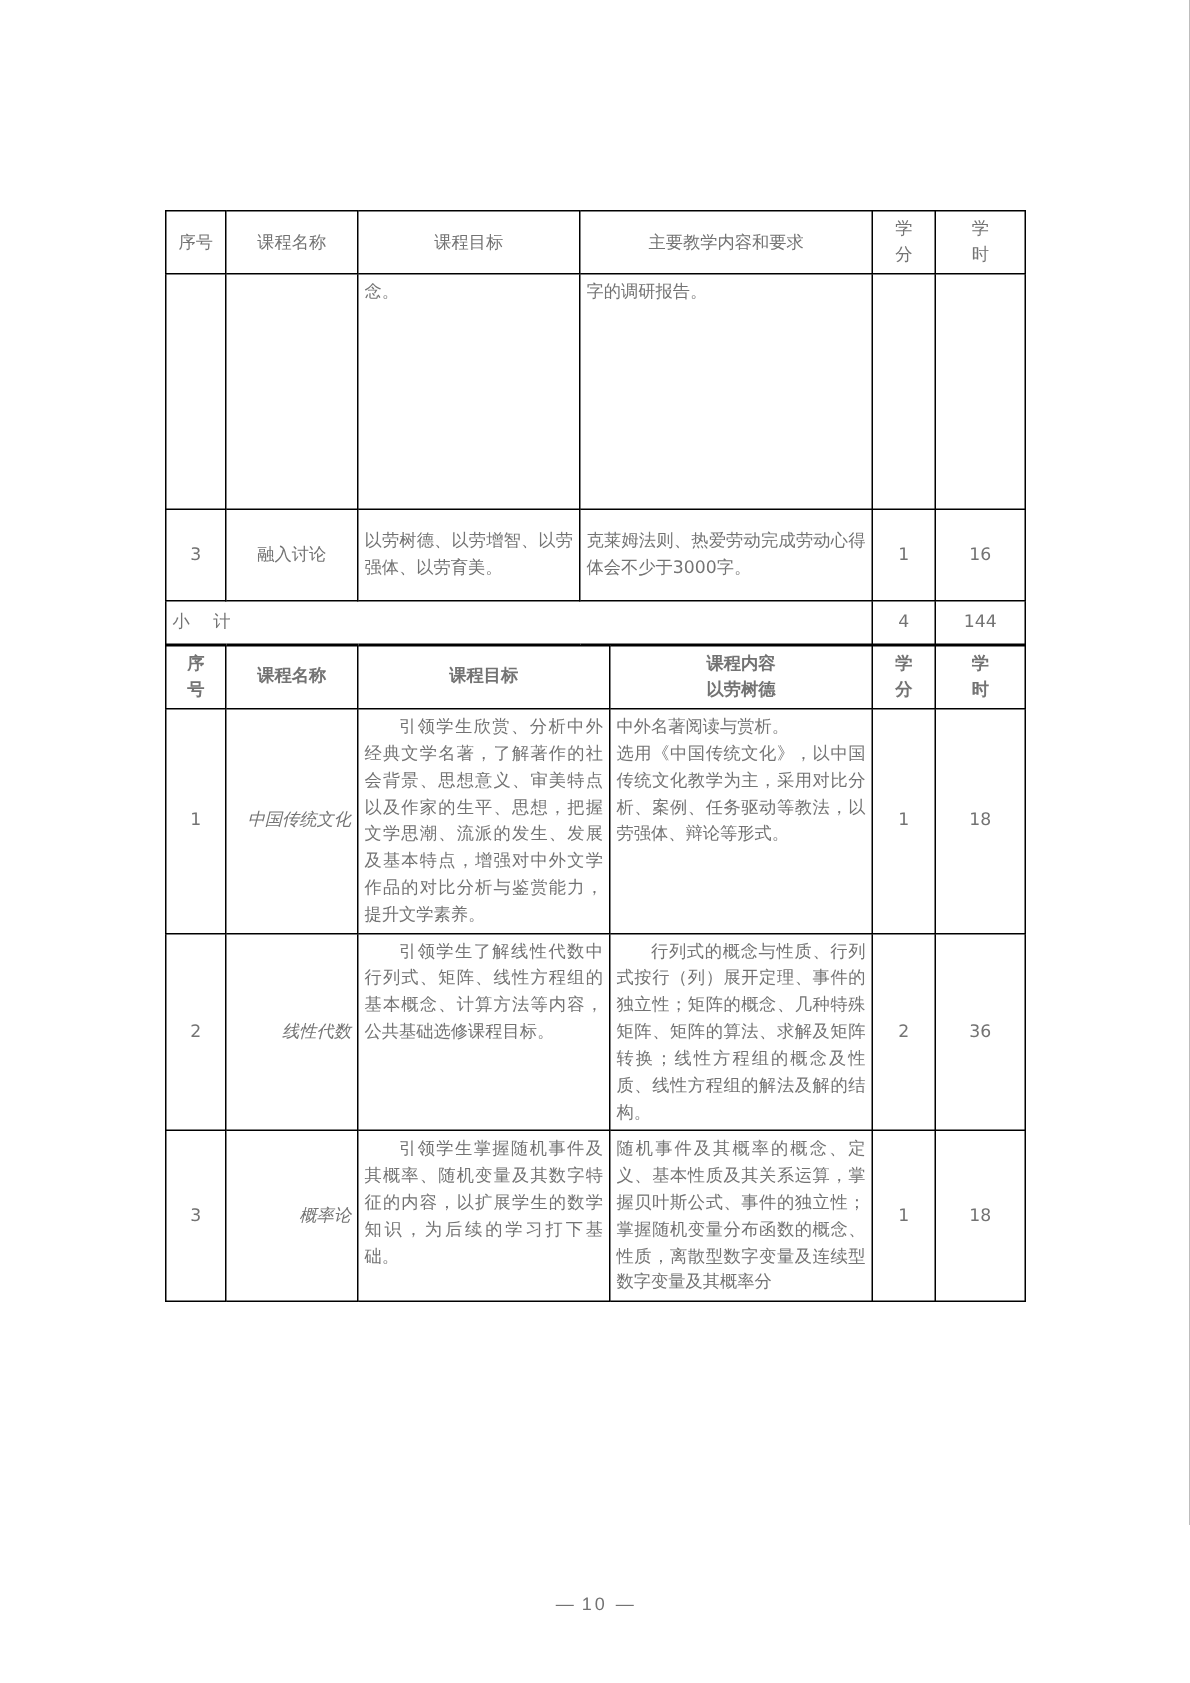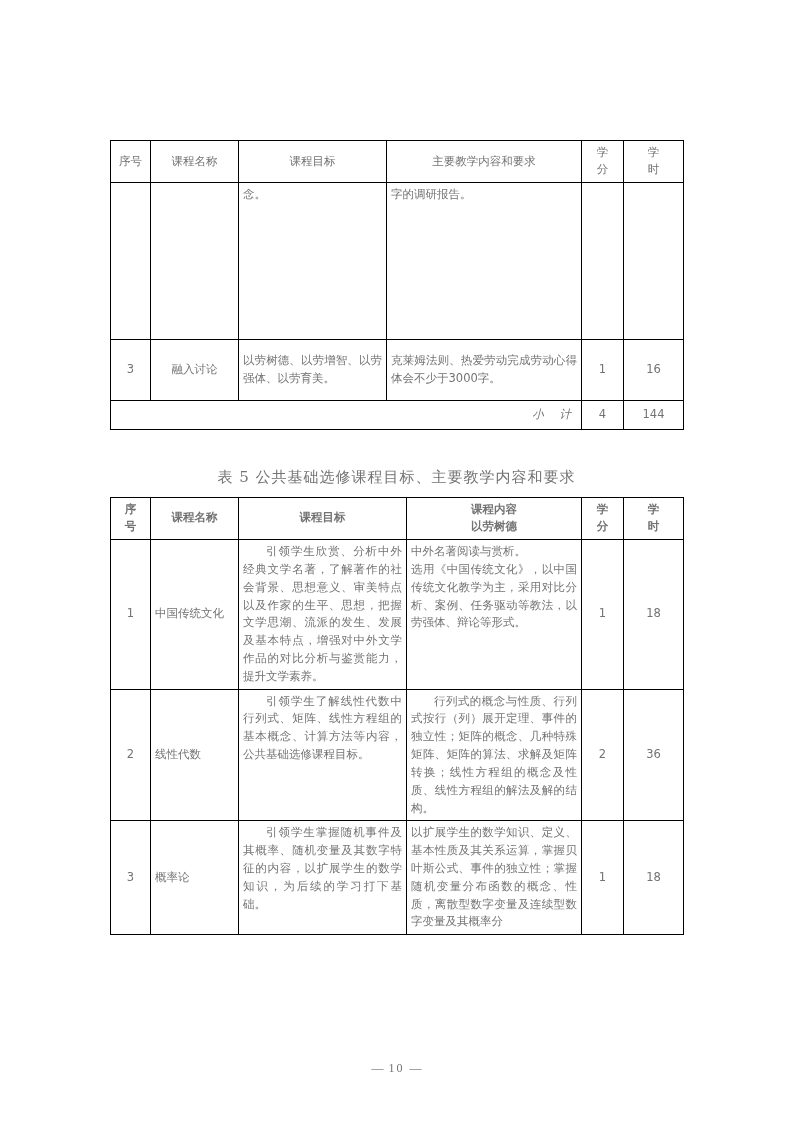--- a/index.html
+++ b/index.html
@@ -51,55 +51,55 @@
   }
   .hdr td {
     text-align: center;
     font-size: 11.5px;
     line-height: 1.35;
   }
   .tall-cell { height: 150px; }
   .row2 td { height: 54px; }
   .sum td { height: 22px; }
   .sum .sum-label {
-    text-align: right;
+    text-align: left;
     letter-spacing: 6px;
-    font-style: italic;
   }
 
   .caption {
     text-align: center;
     font-size: 15px;
     margin: 38px 0 10px 0;
     font-family: "DejaVu Serif", "Liberation Serif", serif;
     letter-spacing: 1px;
   }
 
   table.t5 td {
     font-size: 11.5px;
     line-height: 1.55;
   }
   table.t5 .hdr td {
     font-weight: bold;
     text-align: center;
   }
   .name-cell {
-    text-align: left;
+    text-align: right;
     font-weight: bold;
+    font-style: italic;
   }
 
   .footer {
     position: absolute;
     left: 0;
     right: 0;
     bottom: 46px;
     text-align: center;
     font-size: 12px;
     letter-spacing: 2px;
-    font-family: Liberation Serif, serif;
+    font-family: Liberation Sans, sans-serif;
   }
   .footer .dash { letter-spacing: 0; }
 </style>
 </head>
 <body>
 
 <div class="page">
   <div class="content">
 
     <table class="doc">
@@ -143,21 +143,20 @@
           <td class="c-center">16</td>
         </tr>
         <tr class="sum">
           <td class="sum-label" colspan="4">小 计</td>
           <td class="c-center">4</td>
           <td class="c-center">144</td>
         </tr>
       </tbody>
     </table>
 
-    <div class="caption">表 5 公共基础选修课程目标、主要教学内容和要求</div>
 
     <table class="doc t5">
       <colgroup>
         <col style="width:40px">
         <col style="width:88px">
         <col style="width:168px">
         <col style="width:175px">
         <col style="width:42px">
         <col style="width:60px">
       </colgroup>
@@ -199,21 +198,21 @@
           <td class="c-indent" style="vertical-align:top">引领学生了解线性代数中行列式、矩阵、线性方程组的基本概念、计算方法等内容，公共基础选修课程目标。</td>
           <td class="c-indent" style="vertical-align:top">行列式的概念与性质、行列式按行（列）展开定理、事件的独立性；矩阵的概念、几种特殊矩阵、矩阵的算法、求解及矩阵转换；线性方程组的概念及性质、线性方程组的解法及解的结构。</td>
           <td class="c-center">2</td>
           <td class="c-center">36</td>
         </tr>
 
         <tr>
           <td class="c-center">3</td>
           <td class="name-cell">概率论</td>
           <td class="c-indent" style="vertical-align:top">引领学生掌握随机事件及其概率、随机变量及其数字特征的内容，以扩展学生的数学知识，为后续的学习打下基础。</td>
-          <td class="c-just" style="vertical-align:top">以扩展学生的数学知识、定义、基本性质及其关系运算，掌握贝叶斯公式、事件的独立性；掌握随机变量分布函数的概念、性质，离散型数字变量及连续型数字变量及其概率分</td>
+          <td class="c-just" style="vertical-align:top">随机事件及其概率的概念、定义、基本性质及其关系运算，掌握贝叶斯公式、事件的独立性；掌握随机变量分布函数的概念、性质，离散型数字变量及连续型数字变量及其概率分</td>
           <td class="c-center">1</td>
           <td class="c-center">18</td>
         </tr>
       </tbody>
     </table>
 
   </div>
 
   <div class="footer">
     <span class="dash">—</span>

